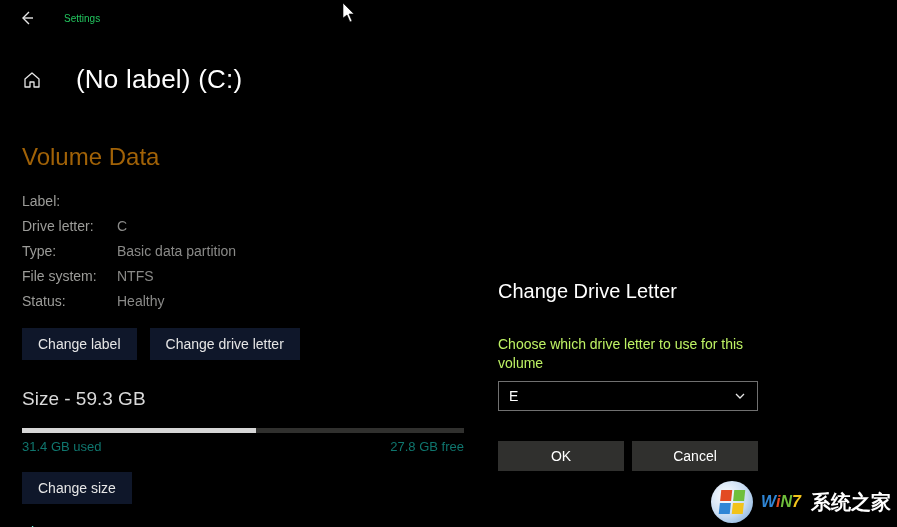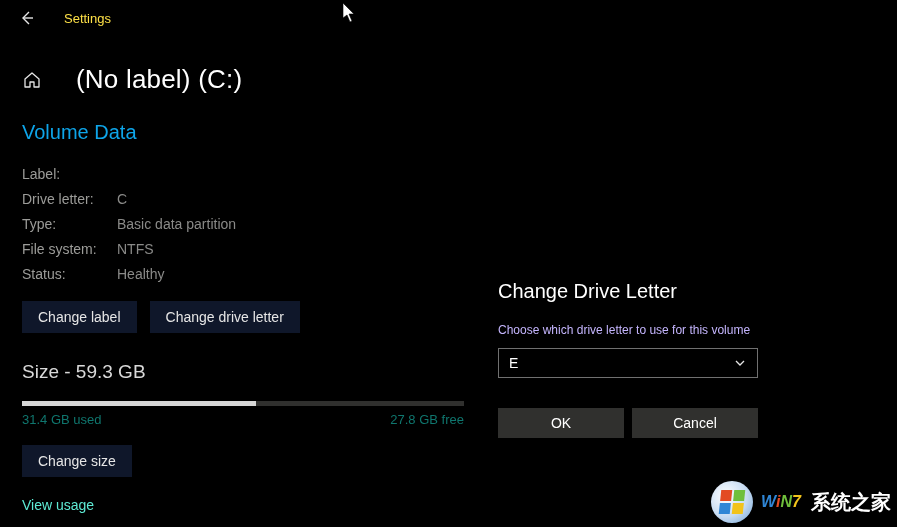--- a/index.html
+++ b/index.html
@@ -1,41 +1,41 @@
 <!DOCTYPE html>
 <html><head>
 <meta charset="utf-8">
 <style>
   * { box-sizing: border-box; margin: 0; padding: 0; }
   html, body { width: 897px; height: 527px; background: #000; color: #fff; font-family: "Segoe UI", Arial, sans-serif; overflow: hidden; position: relative; }
   .topbar { display: flex; align-items: center; height: 36px; padding-left: 18px; }
   .back-icon { width: 18px; height: 18px; display: flex; align-items: center; justify-content: center; cursor: pointer; }
-  .topbar-title { font-size: 13px; color: #fde047; margin-left: 28px; }
+  .topbar-title { font-size: 10px; color: #22c55e; margin-left: 28px; }
   .page { padding: 20px 22px 0 22px; }
   .title-row { display: flex; align-items: center; gap: 34px; margin-top: 8px; }
   .home-icon { width: 20px; height: 20px; display:flex; align-items:center; justify-content:center; }
   .page-title { font-size: 26px; font-weight: 400; color: #fff; letter-spacing: .2px; }
-  .section-heading { font-size: 20px; font-weight: 400; color: #0ea5e9; margin-top: 26px; }
+  .section-heading { font-size: 24px; font-weight: 400; color: #a16207; margin-top: 48px; }
   .kv { margin-top: 18px; }
   .kv-row { display: flex; font-size: 14px; color: #8a8a88; line-height: 25px; }
   .kv-key { width: 95px; color: #9c9c99; }
   .kv-val { color: #8a8a88; }
   .btn-row { display: flex; gap: 13px; margin-top: 14px; }
   .btn { background: #0f172a; color: #e6e6e6; border: none; font-size: 14px; padding: 8px 16px; cursor: pointer; font-family: inherit; }
   .size-heading { font-size: 19px; font-weight: 400; color: #d9d9d9; margin-top: 28px; }
   .bar { position: relative; width: 442px; height: 5px; background: #30302e; margin-top: 18px; }
   .bar-fill { position: absolute; left:0; top:0; bottom:0; background: #d6d6d6; }
   .bar-labels { display: flex; justify-content: space-between; width: 442px; font-size: 13px; color: #0f766e; margin-top: 6px; }
   .link { font-size: 14px; color: #5eead4; margin-top: 20px; cursor: pointer; display: inline-block; }
   .cursor { position: absolute; left: 343px; top: 3px; pointer-events: none; }
 
   
   .dialog { position: absolute; left: 478px; top: 280px; width: 300px; background: #000; }
   .dlg-title { font-size: 20px; font-weight: 400; color: #fff; padding: 0 20px; }
-  .dlg-text { font-size: 12px; color: #c4b5fd; padding: 0 20px; margin-top: 18px; line-height: 19px; }
+  .dlg-text { font-size: 14px; color: #bef264; padding: 0 20px; margin-top: 32px; line-height: 19px; }
   .select { margin: 8px 20px 0 20px; border: 1px solid #707070; height: 30px; display: flex; align-items: center; justify-content: space-between; padding: 0 10px; cursor: pointer; }
   .select-val { font-size: 14px; color: #fff; }
   .chev { width: 14px; height: 14px; display:flex; align-items:center; justify-content:center; }
   .dlg-btns { display: flex; gap: 8px; padding: 0 20px; margin-top: 30px; align-items: center; }
   .dlg-btn { flex: 1; background: #30302e; color: #fff; border: none; font-size: 14px; height: 30px; cursor: pointer; font-family: inherit; }
 
   
   .wm { position: absolute; right: 6px; bottom: 4px; display: flex; align-items: center; gap: 8px; }
   .wm-logo { width: 42px; height: 42px; border-radius: 50%; background: radial-gradient(circle at 35% 35%, #fff 0%, #c6dbf2 55%, #6fa3d6 100%); position: relative; overflow:hidden; }
   .wm-flag { position:absolute; left:9px; top:9px; width:24px; height:24px; display:grid; grid-template-columns:1fr 1fr; grid-template-rows:1fr 1fr; gap:2px; transform: skewX(-6deg); }

